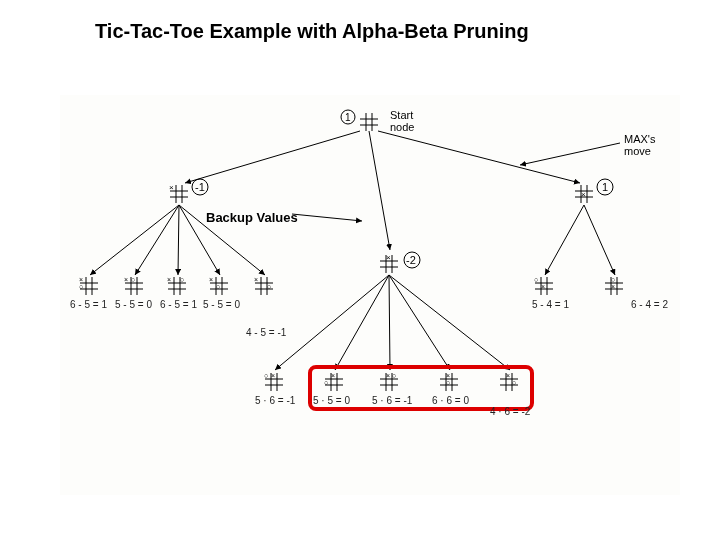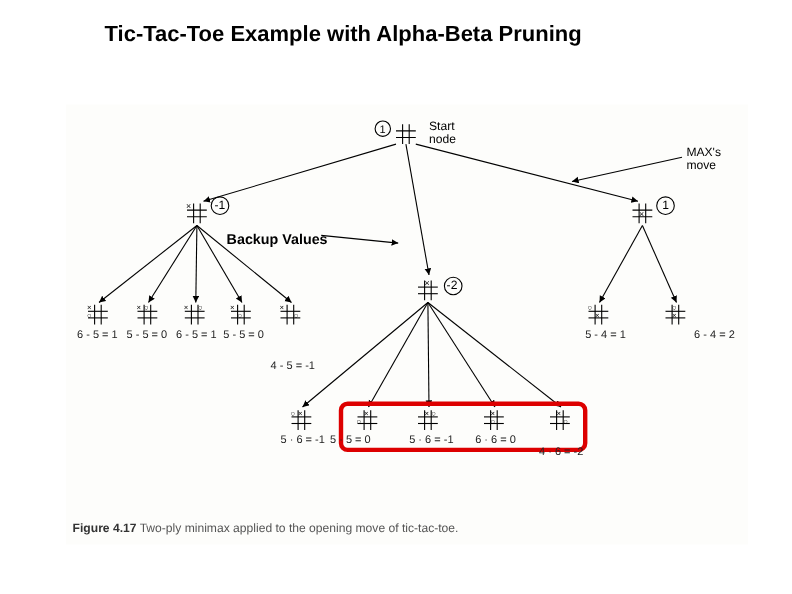--- a/index.html
+++ b/index.html
@@ -253,23 +253,19 @@
 <div class="eq" style="top:204px; left:10px;">6 - 5 = 1</div>
 <div class="eq" style="top:204px; left:55px;">5 - 5 = 0</div>
 <div class="eq" style="top:204px; left:100px;">6 - 5 = 1</div>
 <div class="eq" style="top:204px; left:143px;">5 - 5 = 0</div>
 <div class="eq" style="top:192px; left:186px;margin-top:40px;">4 - 5 = -1</div>
 
 <div class="eq" style="top:204px; left:472px;">5 - 4 = 1</div>
 <div class="eq" style="top:204px; left:535px;margin-left:36px;">6 - 4 = 2</div>
 
 <div class="eq" style="top:300px; left:195px;">5 · 6 = -1</div>
-<div class="eq" style="top:300px; left:240px;">5 · 5 = 0</div>
+<div class="eq" style="top:300px; left:253px;">5 · 5 = 0</div>
 <div class="eq" style="top:300px; left:312px;">5 · 6 = -1</div>
 <div class="eq" style="top:300px; left:372px;">6 · 6 = 0</div>
 <div class="eq" style="top:311px; left:430px;">4 · 6 = -2</div>
 
-<div class="caption">
-  <span class="fb">Figure 4.17</span>
-  <span>Two-ply minimax applied to the opening move of tic-tac-toe.</span>
+
 </div>
 
-</div>
-
 </body></html>

